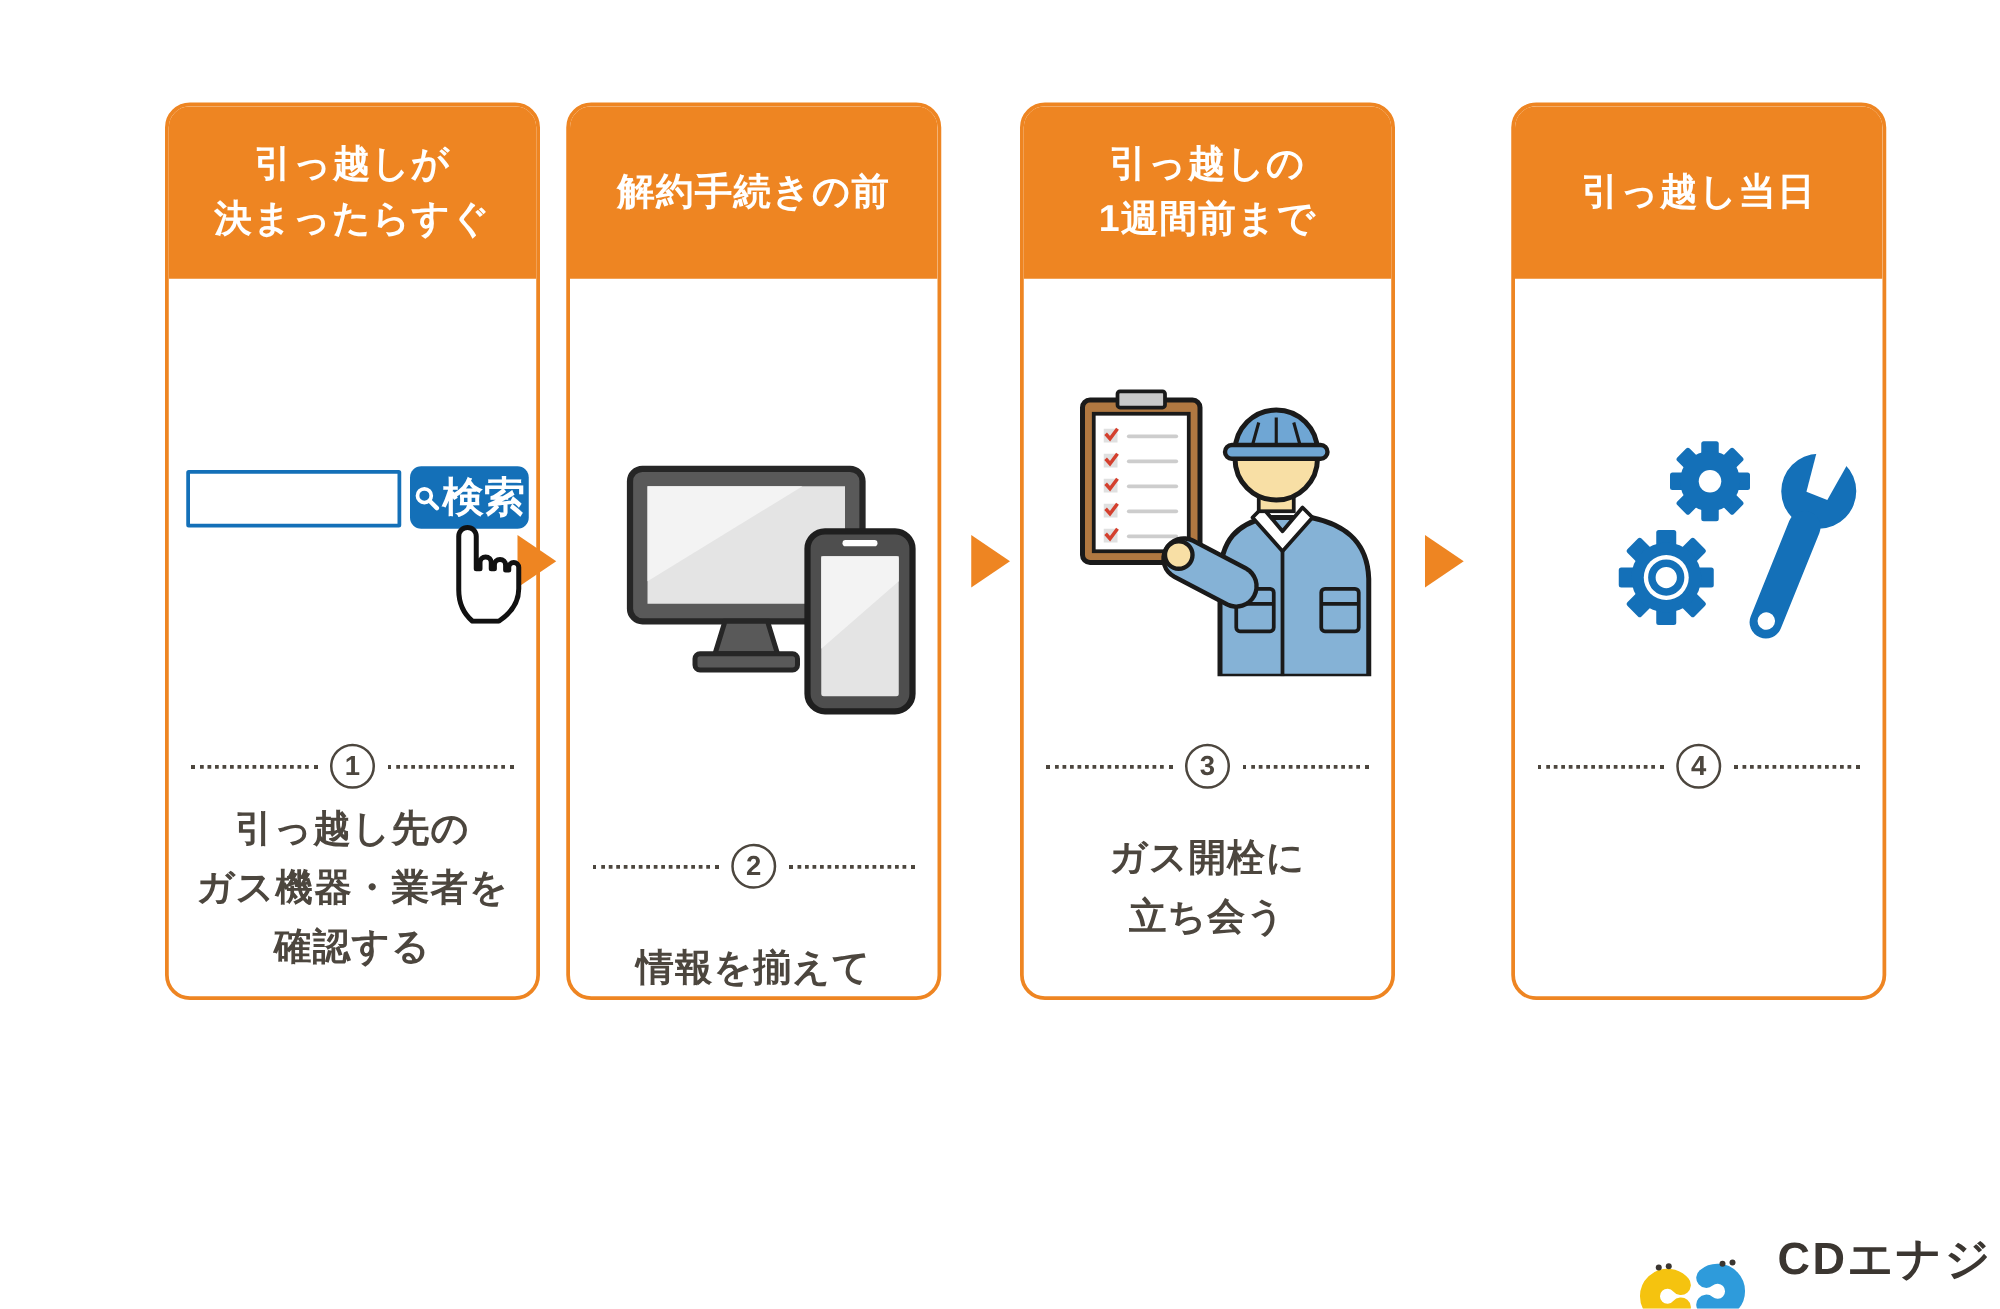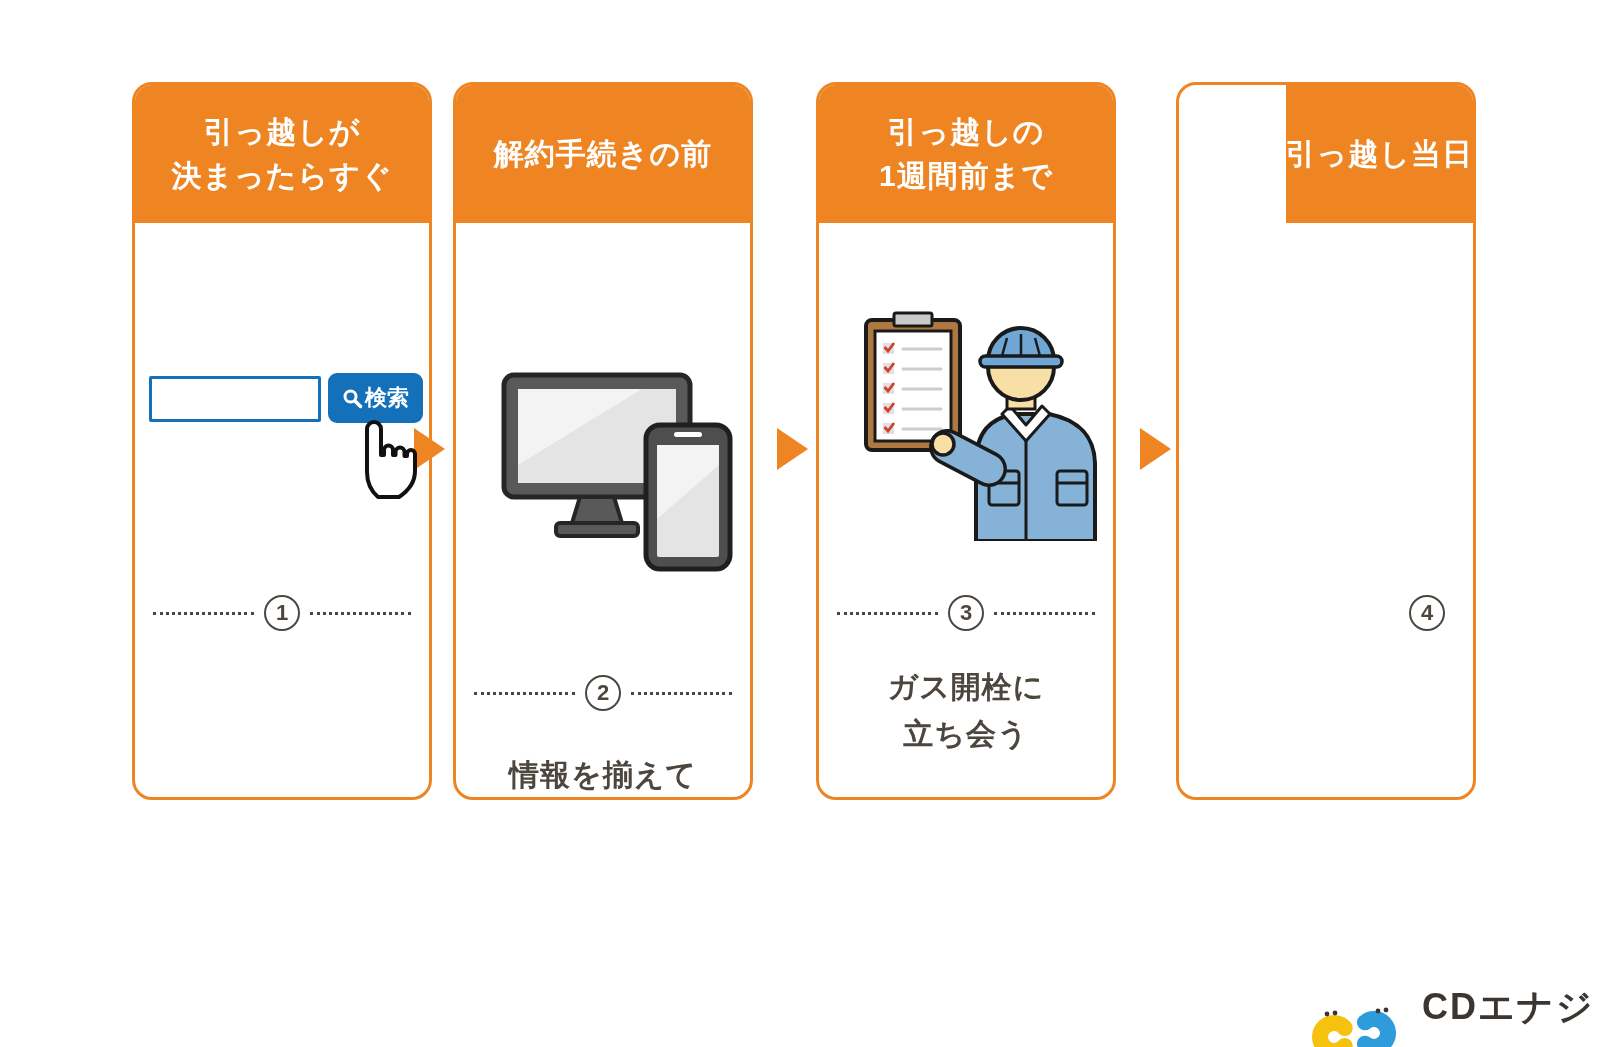--- a/index.html
+++ b/index.html
@@ -2,21 +2,21 @@
 <html><head>
 <meta charset="utf-8">
 <style>
   html,body{margin:0;padding:0;background:#fff;}
   body{font-family:"Liberation Sans","DejaVu Sans",sans-serif;}
   .canvas{position:relative;width:1600px;height:1047px;background:#fff;overflow:hidden;}
 
   .card{position:absolute;top:82px;width:300px;height:718px;box-sizing:border-box;
         border:3px solid #EE8522;border-radius:20px;background:#fff;overflow:hidden;
         display:flex;flex-direction:column;}
-  .card1{left:96px;margin-left:36px;} .card2{left:453px;gap:40px;} .card3{left:816px;justify-content:space-between;} .card4{left:1176px;align-items:flex-end;}
+  .card1{left:96px;margin-left:36px;} .card2{left:453px;gap:40px;} .card3{left:816px;justify-content:space-between;} .card4{left:1209px;}
 
   .card-header{height:138px;background:#EE8522;color:#fff;display:flex;align-items:center;
         justify-content:center;text-align:center;font-size:30px;font-weight:bold;
         line-height:44px;white-space:pre-line;letter-spacing:1px;flex:0 0 auto;}
 
   .icon-zone{height:372px;position:relative;flex:0 0 auto;}
 
   .number-row{height:36px;display:flex;align-items:center;padding:0 18px;flex:0 0 auto;}
   .dotline{flex:1;border-top:3px dotted #4C463E;margin-top:1px;}
   .num-circle{width:36px;height:36px;margin:0 10px;border:2.5px solid #4C463E;border-radius:50%;
@@ -31,21 +31,21 @@
         border-top:21px solid transparent;border-bottom:21px solid transparent;
         border-left:31px solid #EE8522;}
   .arrow-a{left:414px;} .arrow-b{left:777px;} .arrow-c{left:1140px;}
 
   
   .search-illustration{position:absolute;left:14px;top:150px;width:274px;height:170px;}
   .search-input{position:absolute;left:0;top:3px;width:172px;height:46px;box-sizing:border-box;
         border:3px solid #1470B8;background:#fff;border-radius:2px;padding:0 8px;font-size:20px;}
   .search-button{position:absolute;left:179px;top:0;width:95px;height:50px;background:#1470B8;
         border:none;border-radius:9px;display:flex;align-items:center;justify-content:center;
-        gap:2px;color:#fff;font-size:22px;font-weight:bold;font-family:inherit;cursor:pointer;}
+        gap:2px;color:#fff;font-size:33px;font-weight:bold;font-family:inherit;cursor:pointer;}
   .hand-cursor{position:absolute;left:209px;top:40px;z-index:2;}
 
   .illu{position:absolute;}
 
   .logo{position:absolute;left:1308px;top:983px;display:flex;align-items:center;gap:14px;}
   .logo-text{font-size:36px;font-weight:bold;color:#3B3631;letter-spacing:2px;}
 </style>
 </head>
 <body>
 
@@ -73,20 +73,23 @@
                      L46.5 43 L49 43 L49 41 A4 4 0 0 1 57 41 L57 58 C57 70 50 78 41 84 Z" fill="#fff" stroke="#111" stroke-width="4" stroke-linejoin="round"></path>
           </svg>
         </div>
       </div>
     </div>
     <div class="number-row">
       <div class="dotline"></div>
       <div class="num-circle">1</div>
       <div class="dotline"></div>
     </div>
+    <div class="desc">引っ越し先の
+ガス機器・業者を
+確認する</div>
   </div>
 
   <div class="card card2">
     <div class="card-header">解約手続きの前</div>
     <div class="icon-zone">
       <div class="illu" style="left:38px;top:106px;">
         <svg width="250" height="205" viewBox="0 0 250 205">
           <rect x="10" y="6" width="186" height="122" rx="10" fill="#595959" stroke="#262626" stroke-width="5"></rect>
           <rect x="24" y="20" width="158" height="94" fill="#E4E4E4"></rect>
           <polygon points="24,20 148,20 24,96" fill="#F3F3F3"></polygon>

